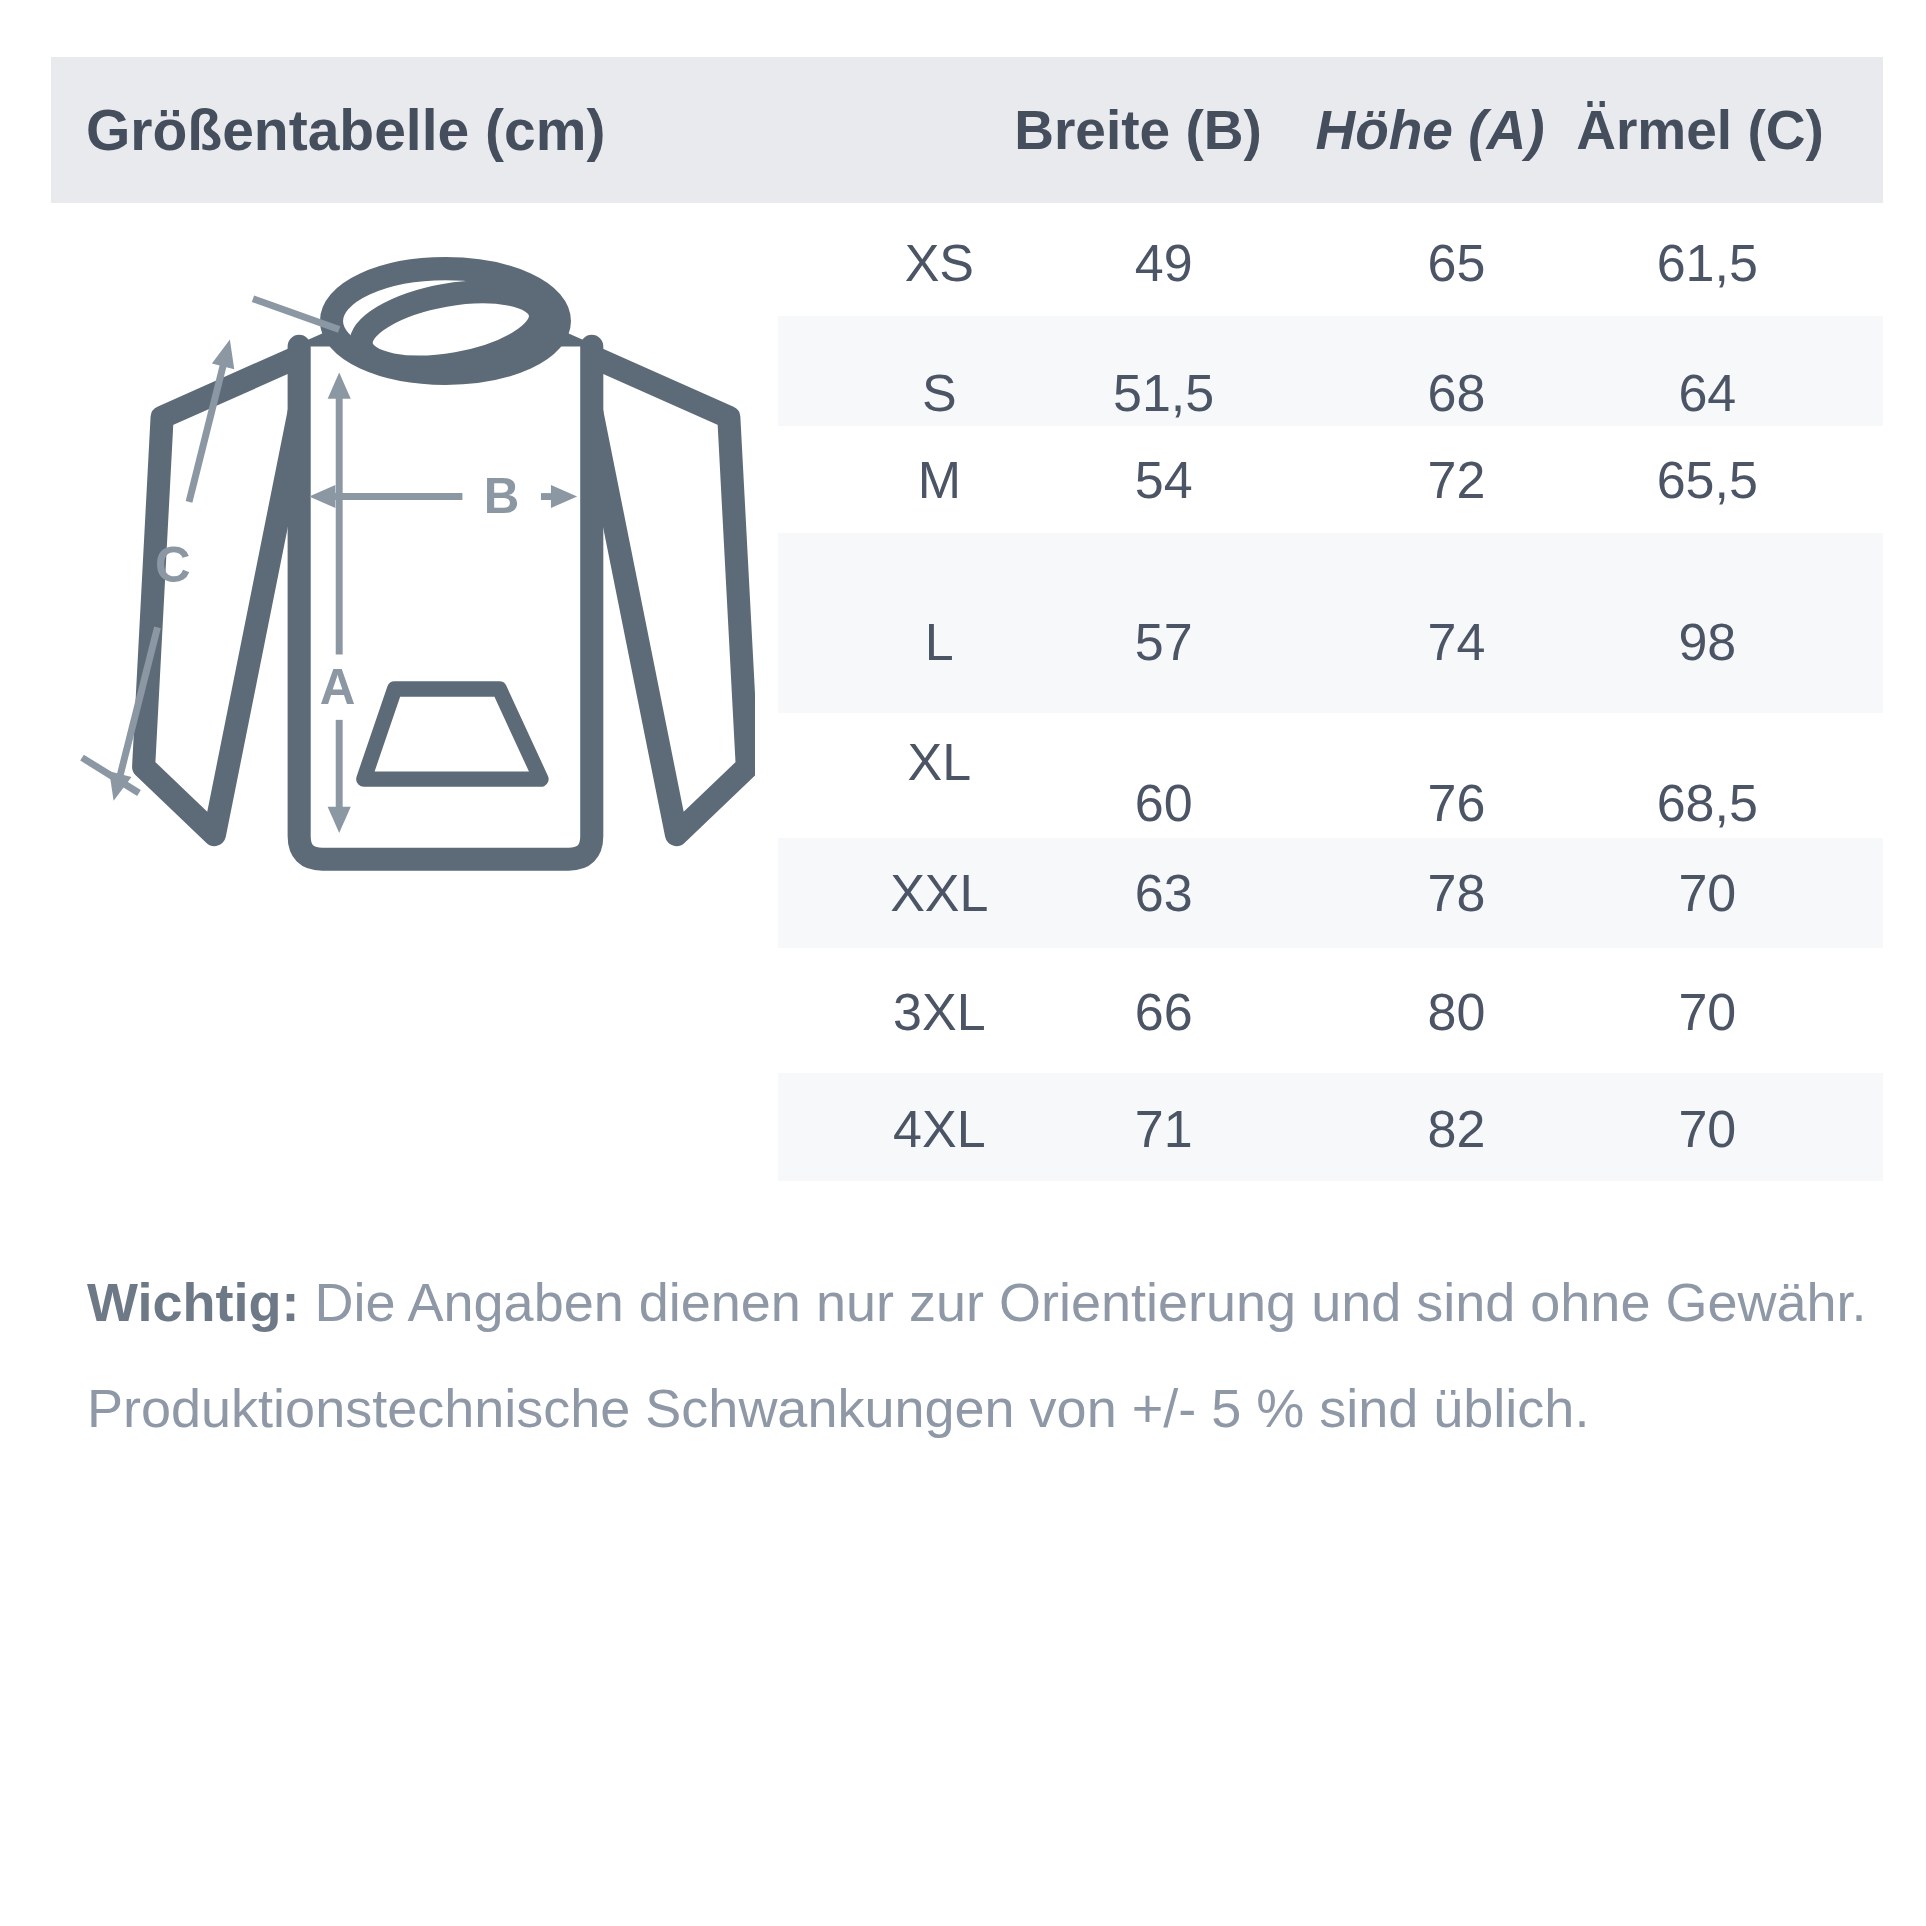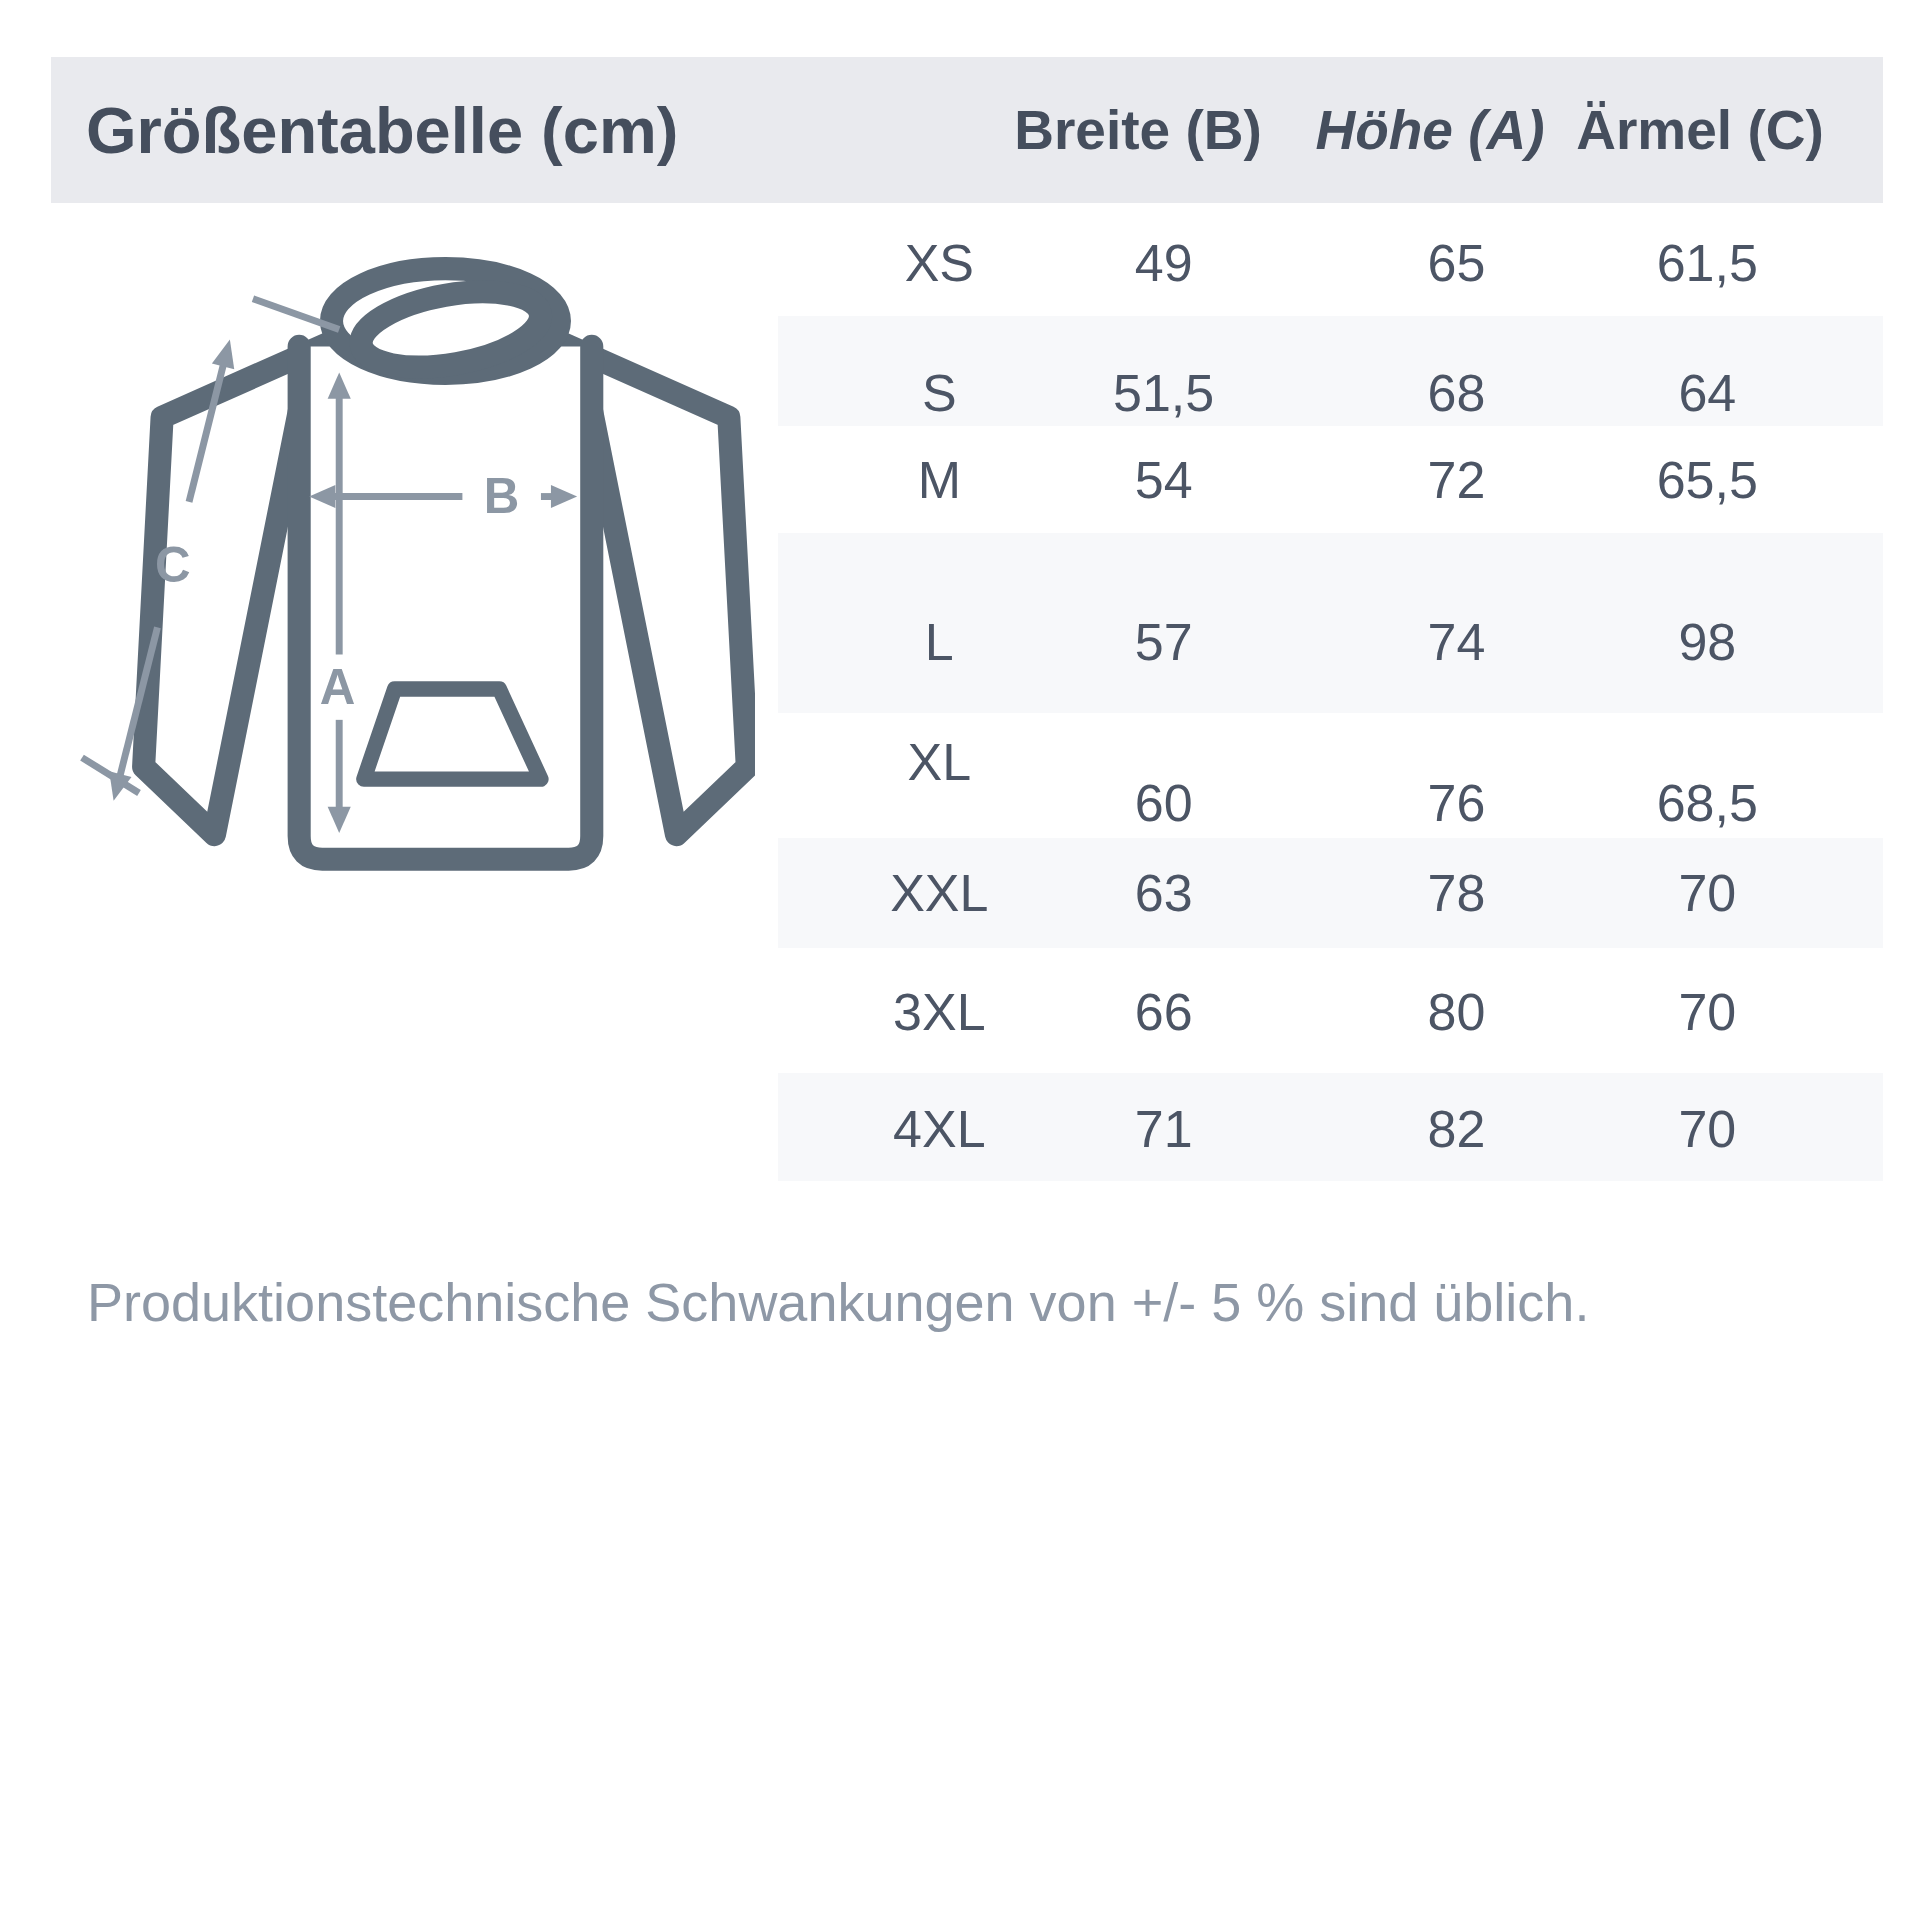--- a/index.html
+++ b/index.html
@@ -18,21 +18,21 @@
   .header-bar {
     position: absolute;
     left: 51px; top: 57px;
     width: 1832px; height: 146px;
     background: #e9eaee;
   }
   .page-title {
     position: absolute;
     left: 35px; top: 50%;
     transform: translateY(-50%);
-    font-size: 65px; font-weight: bold;
+    font-size: 57px; font-weight: bold;
     color: #454e5d;
     white-space: nowrap;
   }
   .hcol {
     position: absolute; top: 50%;
     transform: translate(-50%, -50%);
     font-size: 55px; font-weight: bold;
     color: #454e5d;
     white-space: nowrap;
     text-align: right;
@@ -194,17 +194,18 @@
     <span class="cell c-a">70</span>
   </div>
   <div class="trow r7">
     <span class="cell c-size">4XL</span>
     <span class="cell c-b">71</span>
     <span class="cell c-h">82</span>
     <span class="cell c-a">70</span>
   </div>
 
   <div class="note">
+    <div><span class="note-label">Wichtig:</span> <span>Die Angaben dienen nur zur Orientierung und sind ohne Gewähr.</span></div>
     <div><span>Produktionstechnische Schwankungen von +/- 5 % sind üblich.</span></div>
   </div>
 
 </div>
 
 
 </body></html>

